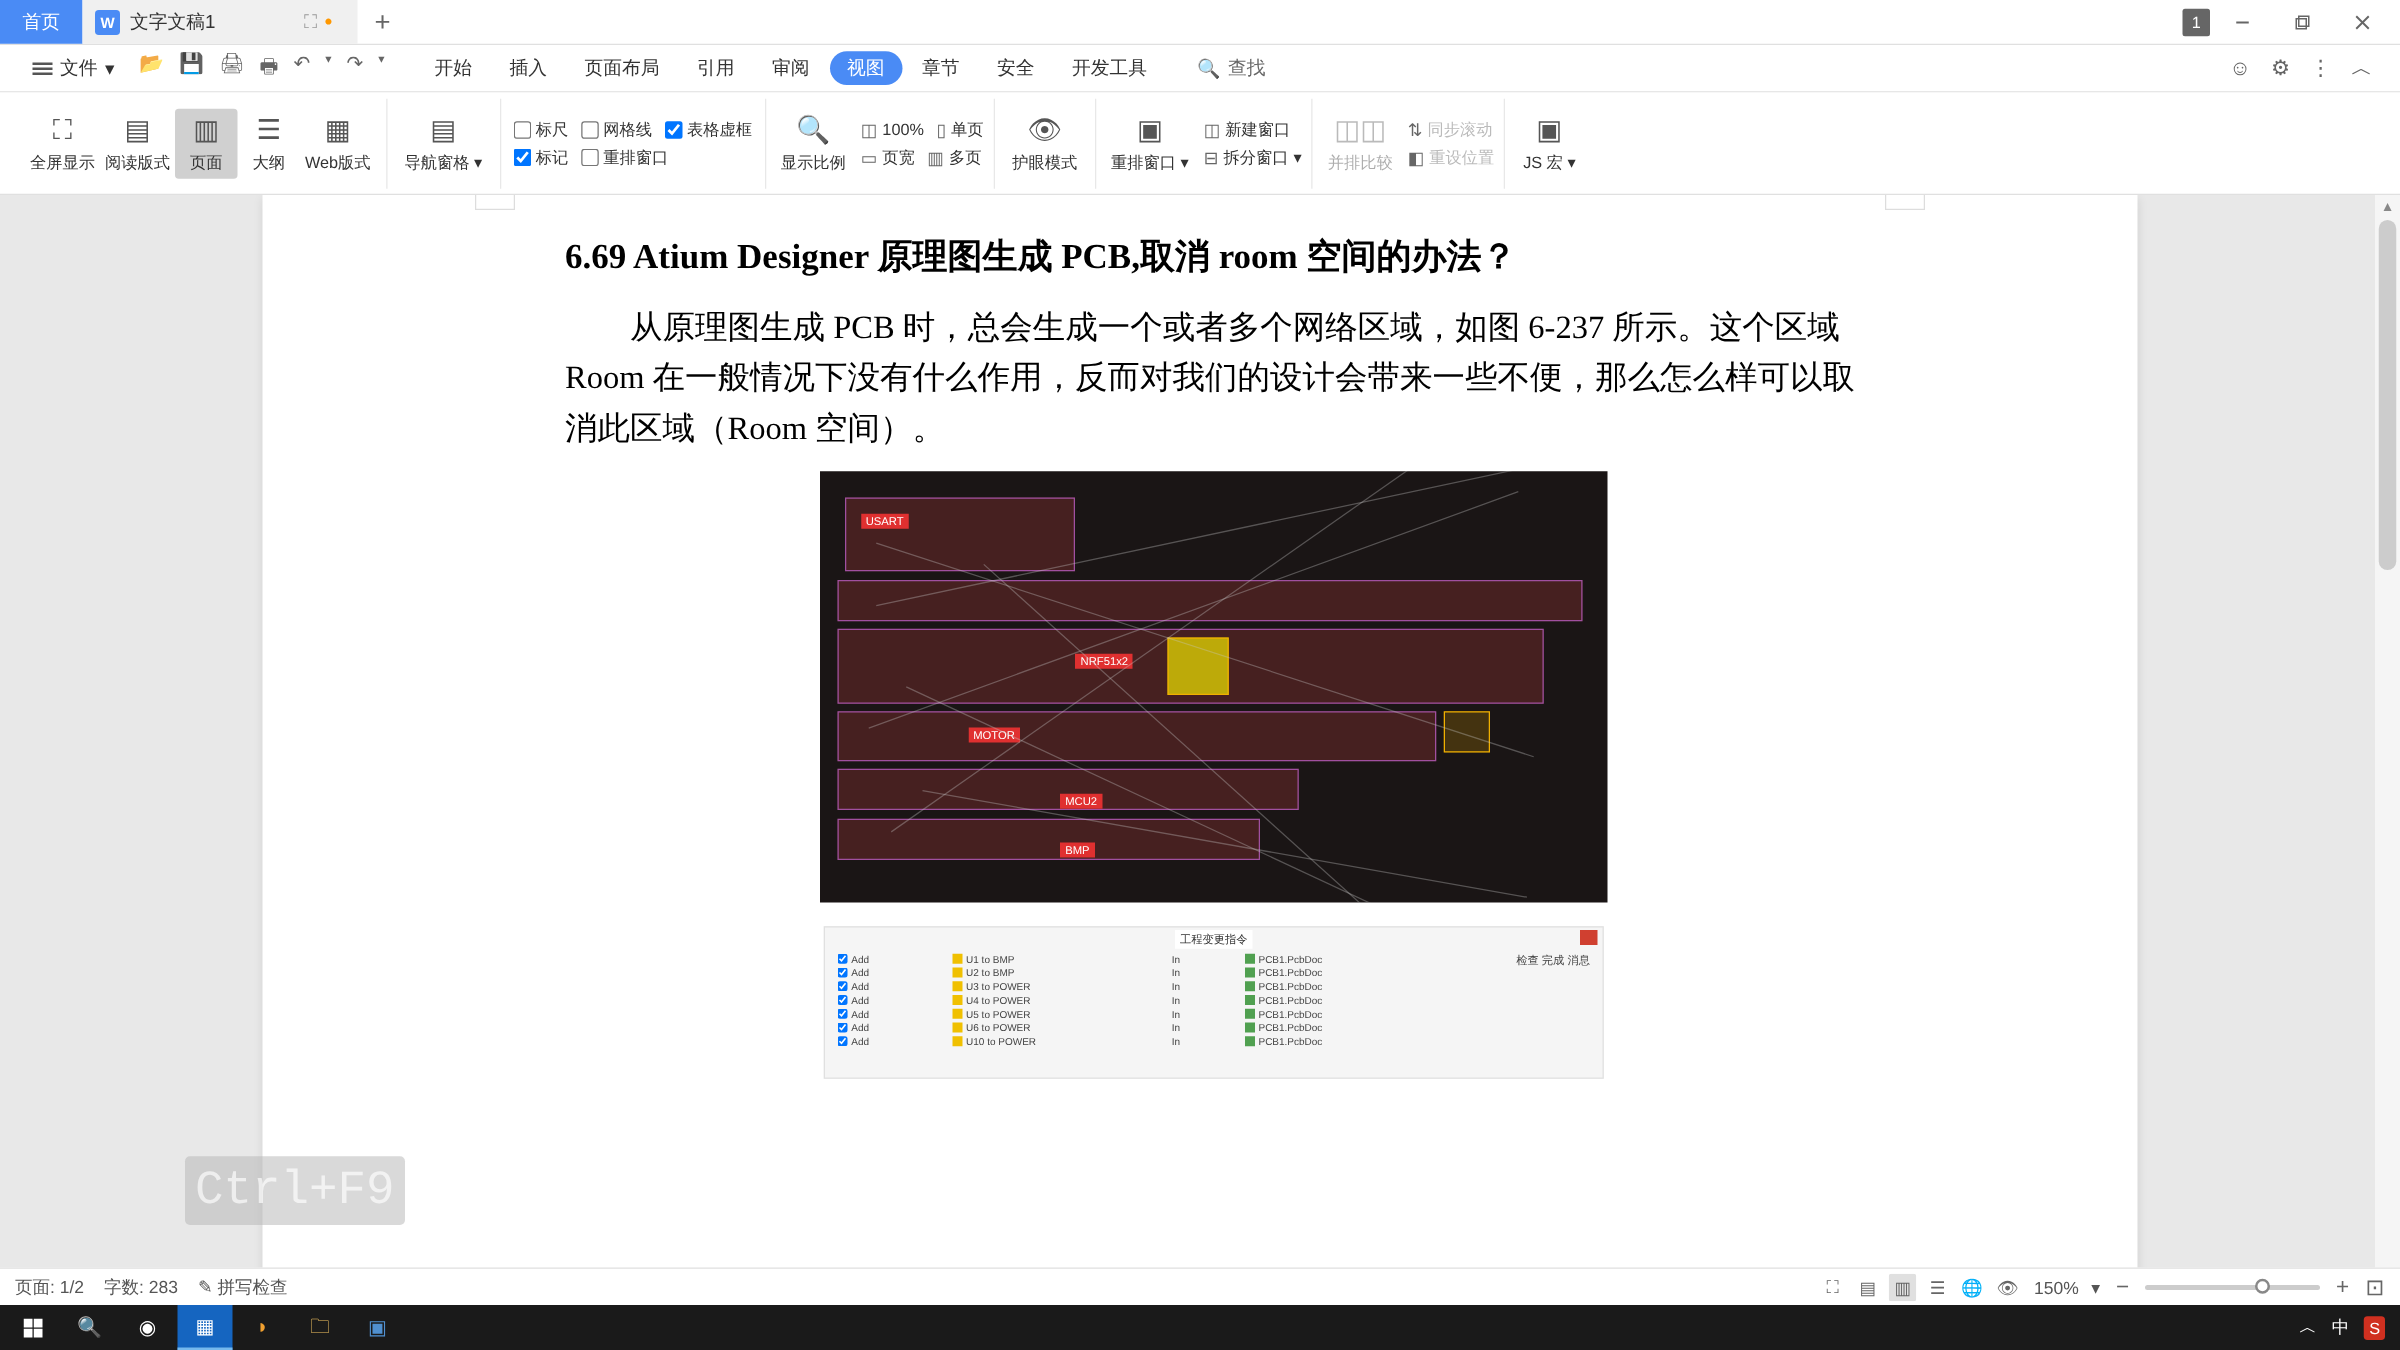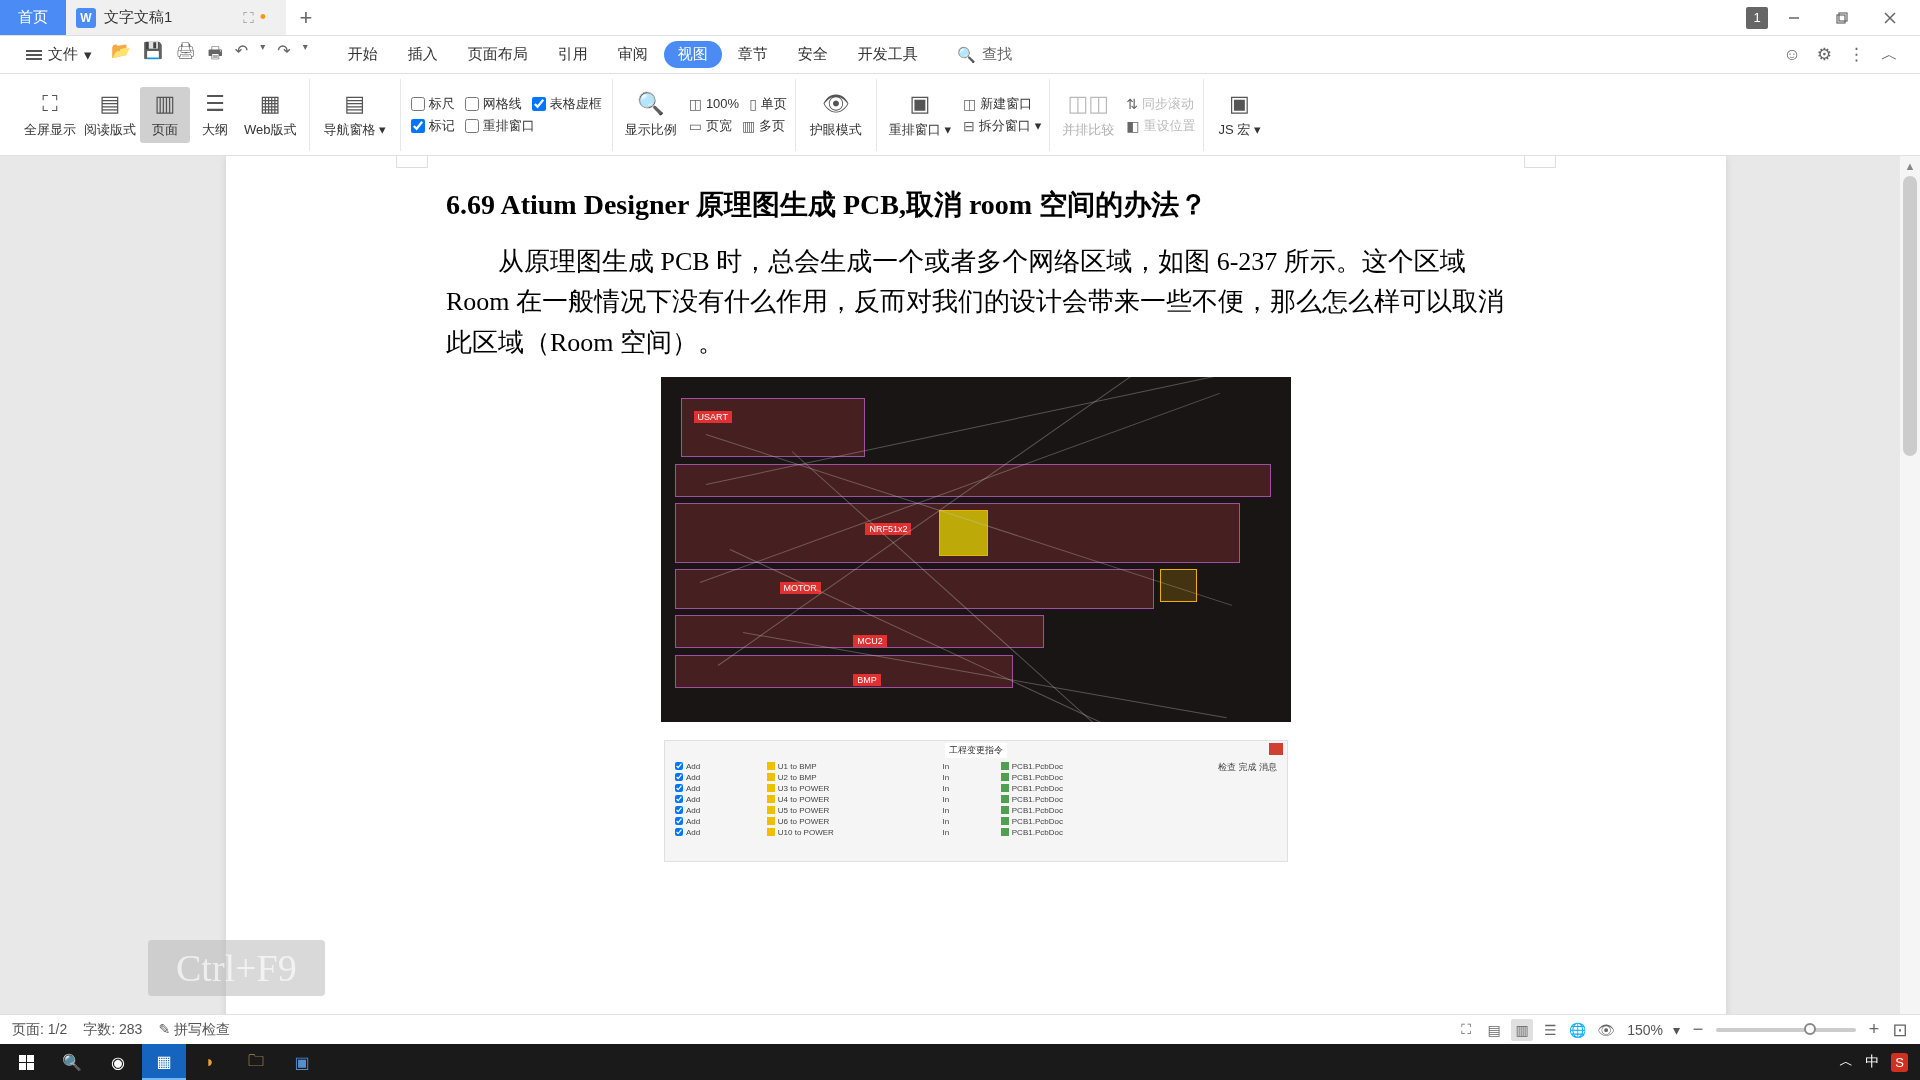--- a/index.html
+++ b/index.html
@@ -46,21 +46,21 @@
 .rcheck input { width: 14px; height: 14px; }
 .rbtn-small { display: flex; align-items: center; gap: 4px; font-size: 13px; color: #333; cursor: pointer; }
 .rbtn-small.disabled { color: #bbb; }
 .ricon-sm { color: #666; font-size: 14px; }
 .rgroup-horiz { display: flex; flex-direction: row; gap: 0; padding: 0 8px; border-right: 1px solid #e8e8e8; height: 72px; align-items: center; }
 
 
 .docarea { position: absolute; top: 156px; left: 0; right: 20px; bottom: 36px; background: #e8e8e8; display: flex; overflow: hidden; }
 .leftmargin { width: 210px; background: #e8e8e8; position: relative; }
 .margin-icon { position: absolute; top: 58px; right: -80px; color: #999; font-size: 14px; }
-.page { width: 1500px; background: #fff; padding: 20px 50px 0 50px; box-shadow: 0 2px 8px rgba(0,0,0,0.1); position: relative; margin-left: 16px; }
+.page { width: 1500px; background: #fff; padding: 20px 50px 0 72px; box-shadow: 0 2px 8px rgba(0,0,0,0.1); position: relative; }
 .page-notch { position: absolute; top: 0; left: 170px; width: 32px; height: 12px; border: 1px solid #ddd; border-top: none; background: #fff; }
 .page-notch2 { position: absolute; top: 0; right: 170px; width: 32px; height: 12px; border: 1px solid #ddd; border-top: none; background: #fff; }
 .content { padding: 10px 170px 0 170px; }
 .heading { font-size: 28px; font-family: "SimSun", serif; font-weight: bold; margin-bottom: 18px; }
 .para { font-size: 26px; line-height: 1.55; font-family: "SimSun", serif; text-indent: 2em; margin-bottom: 8px; }
 .para.noindent { text-indent: 0; }
 .fig { text-align: center; margin: 14px 0 6px 0; }
 .fig-img1 { width: 630px; height: 345px; background: #1a1515; display: inline-block; position: relative; overflow: hidden; }
 .fig-caption { text-align: center; font-size: 24px; margin: 8px 0 18px 0; font-family: "SimSun", serif; }
 .fig-img2 { width: 624px; height: 122px; background: #f5f5f5; border: 1px solid #e0e0e0; display: inline-block; position: relative; }
@@ -75,21 +75,21 @@
 
 .dlg-title { position: absolute; top: 2px; left: 50%; transform: translateX(-50%); font-size: 9px; color: #333; background: #fff; padding: 1px 4px; }
 .dlg-close { position: absolute; top: 2px; right: 4px; width: 14px; height: 12px; background: #d04030; }
 .dlg-cols { position: absolute; top: 20px; left: 10px; right: 10px; display: flex; gap: 8px; font-size: 9px; color: #444; }
 .dlg-col { flex: 1; }
 .dlg-row { display: flex; align-items: center; gap: 3px; padding: 1px 0; font-size: 8px; }
 .dlg-icon-y { width: 8px; height: 8px; background: #f0c000; }
 .dlg-icon-g { width: 8px; height: 8px; background: #50a050; }
 
 
-.keystroke { position: absolute; left: 148px; bottom: 84px; background: rgba(180,180,180,0.5); color: rgba(255,255,255,0.65); font-size: 38px; font-family: Liberation Serif, serif; padding: 6px 28px; border-radius: 4px; }
+.keystroke { position: absolute; left: 148px; bottom: 100px; background: rgba(180,180,180,0.5); color: rgba(255,255,255,0.65); font-size: 38px; font-family: Liberation Mono, monospace; padding: 6px 8px; border-radius: 4px; }
 
 
 .vscroll { position: absolute; right: 0; top: 156px; bottom: 36px; width: 20px; background: #f5f5f5; }
 .vscroll-arrow { height: 20px; display: flex; align-items: center; justify-content: center; color: #888; cursor: pointer; font-size: 11px; }
 .vscroll-track { position: absolute; top: 20px; bottom: 20px; left: 0; right: 0; }
 .vscroll-thumb { position: absolute; left: 3px; right: 3px; top: 0; height: 280px; background: #ccc; border-radius: 7px; cursor: pointer; }
 
 
 .statusbar { position: absolute; bottom: 36px; left: 0; right: 0; height: 30px; background: #fff; border-top: 1px solid #e0e0e0; display: flex; align-items: center; padding: 0 12px; font-size: 14px; color: #555; gap: 16px; }
 .statusbar-right { margin-left: auto; display: flex; align-items: center; gap: 10px; }

